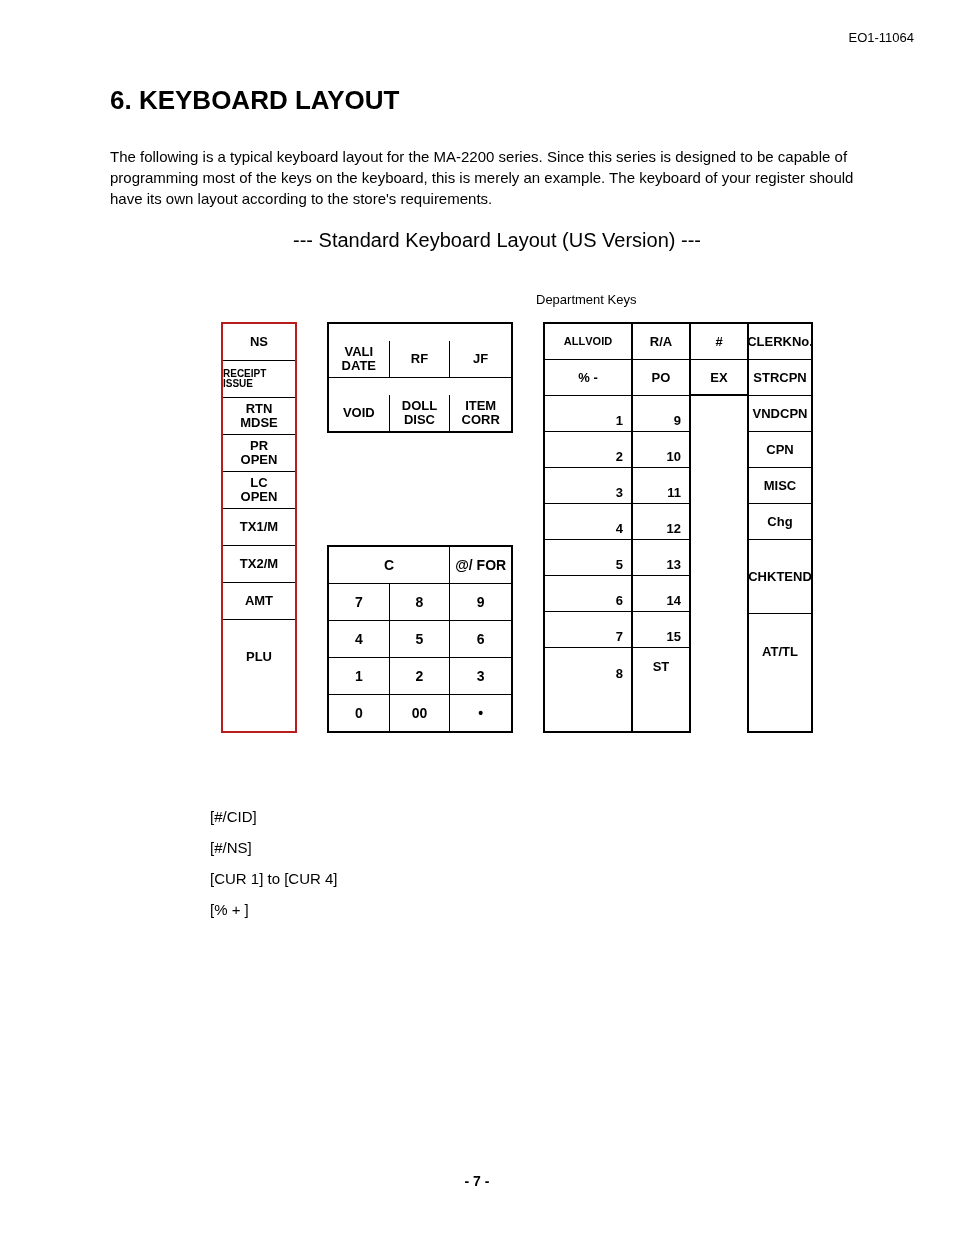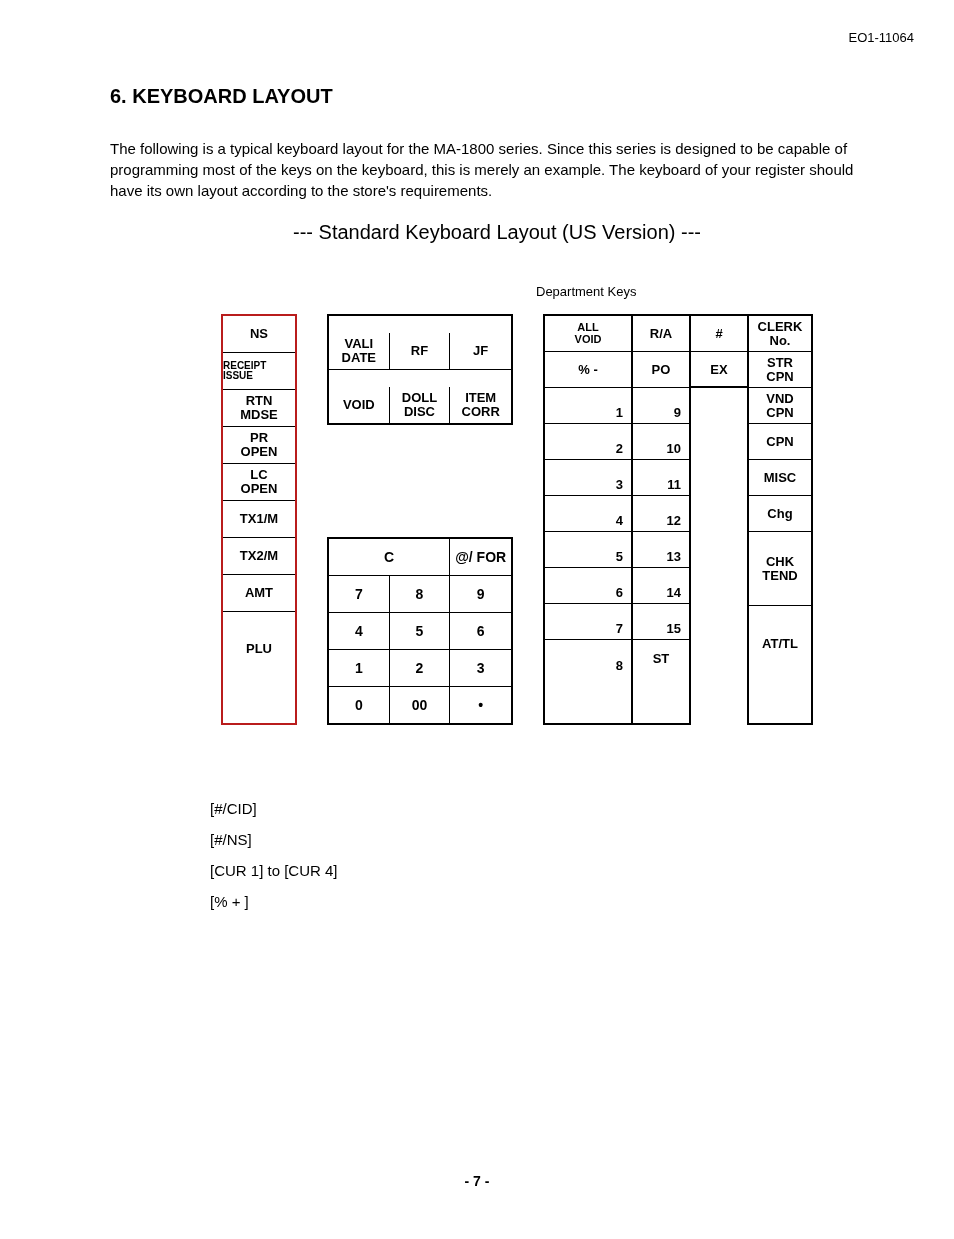--- a/index.html
+++ b/index.html
@@ -16,21 +16,21 @@
     padding: 30px 70px 0 110px;
   }
   .doc-id {
     text-align: right;
     font-size: 13px;
     font-weight: normal;
     margin-right: -30px;
     margin-bottom: 40px;
   }
   h1 {
-    font-size: 20px;
+    font-size: 26px;
     font-weight: bold;
     margin: 0 0 30px 0;
   }
   .intro {
     font-size: 15px;
     line-height: 1.4;
     margin-bottom: 20px;
   }
   .caption {
     text-align: center;
@@ -138,21 +138,21 @@
   }
   .deptcol .cell.tall2 { height: 74px; }
   .deptcol .cell:last-child { border-bottom: none; }
   .deptcol .cell.bottom-right {
     justify-content: flex-end;
     padding-right: 8px;
     align-items: flex-end;
     padding-bottom: 3px;
   }
   .deptcol .cell.two-line {
-    flex-direction: column;
+    flex-direction: row;
     line-height: 1.05;
   }
   .w-wide { width: 86px; }
   .w-mid  { width: 56px; }
   .w-func { width: 62px; }
 
   .other {
     margin-top: 70px;
     margin-left: 40px;
     font-size: 15px;
@@ -168,21 +168,21 @@
     bottom: 50px;
     left: 0; right: 0;
   }
 </style>
 </head>
 <body>
 
 <div class="page">
   <div class="doc-id">EO1-11064</div>
   <h1>6. KEYBOARD LAYOUT</h1>
-  <div class="intro">The following is a typical keyboard layout for the MA-1800 series.  Since this series is designed to be capable of programming most of the keys on the keyboard, this is merely an example.  The keyboard of your register should have its own layout according to the store's requirements.</div>
+  <div class="intro">The following is a typical keyboard layout for the MA-2200 series.  Since this series is designed to be capable of programming most of the keys on the keyboard, this is merely an example.  The keyboard of your register should have its own layout according to the store's requirements.</div>
   <div class="caption">---   Standard Keyboard Layout (US Version)   ---</div>
 
   <div class="keyboard-wrap">
     <div class="dept-label">Department Keys</div>
 
     <div class="col1">
       <div class="key">NS</div>
       <div class="key small">RECEIPT ISSUE</div>
       <div class="key">
           <span>RTN</span>

